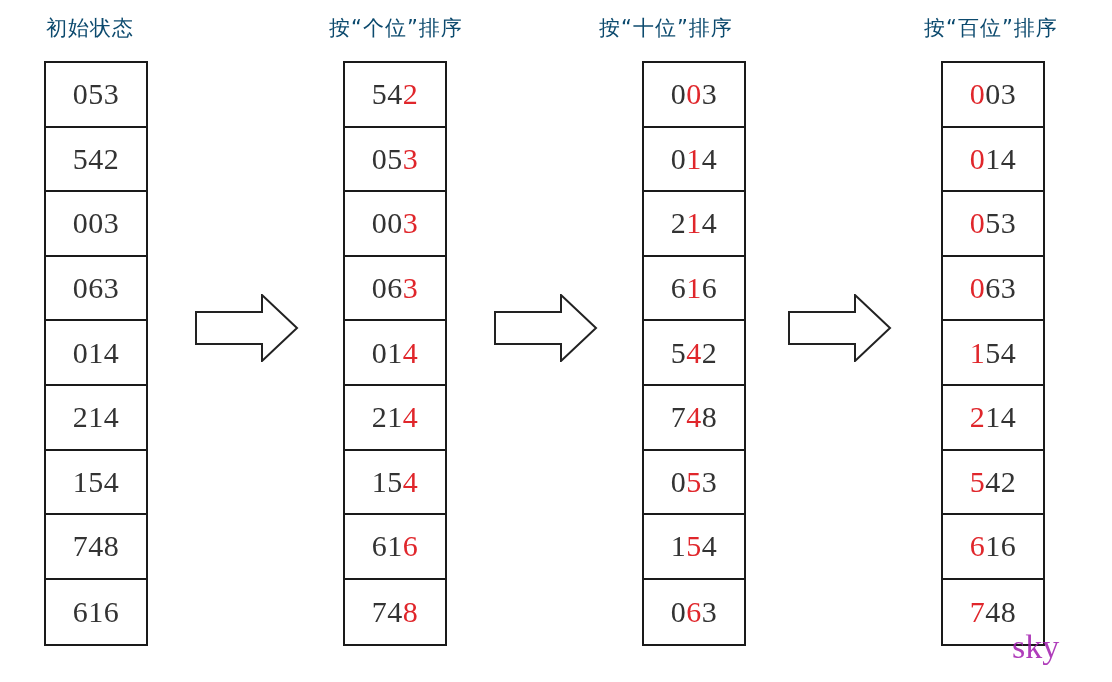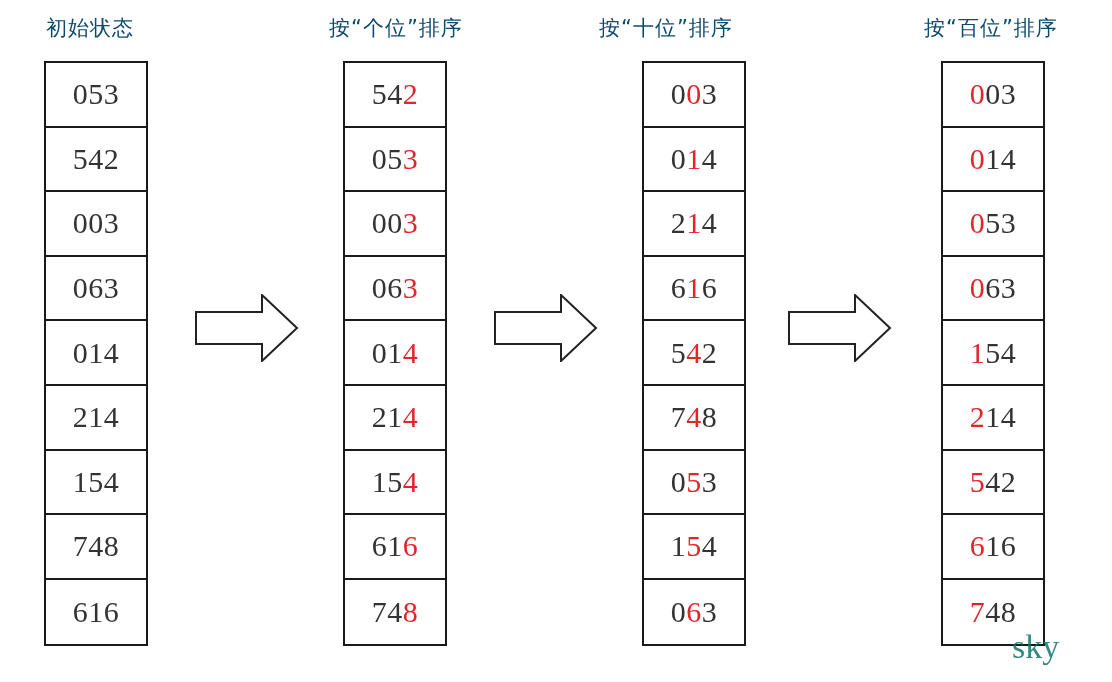--- a/index.html
+++ b/index.html
@@ -53,21 +53,21 @@
       top: 294px;
       width: 104px;
       height: 68px;
     }
     .watermark {
       position: absolute;
       left: 1012px;
       top: 628px;
       font-family: "Liberation Serif", "DejaVu Serif", serif;
       font-size: 34px;
-      color: #0f766e;
+      color: #a21caf;
       opacity: 0.85;
     }
   </style>
 </head>
 <body>
 
 <div class="heading" style="left:46px;">初始状态</div>
 <div class="heading" style="left:301px;margin-left:28px;">按“个位”排序</div>
 <div class="heading" style="left:599px;">按“十位”排序</div>
 <div class="heading" style="left:924px;">按“百位”排序</div>

